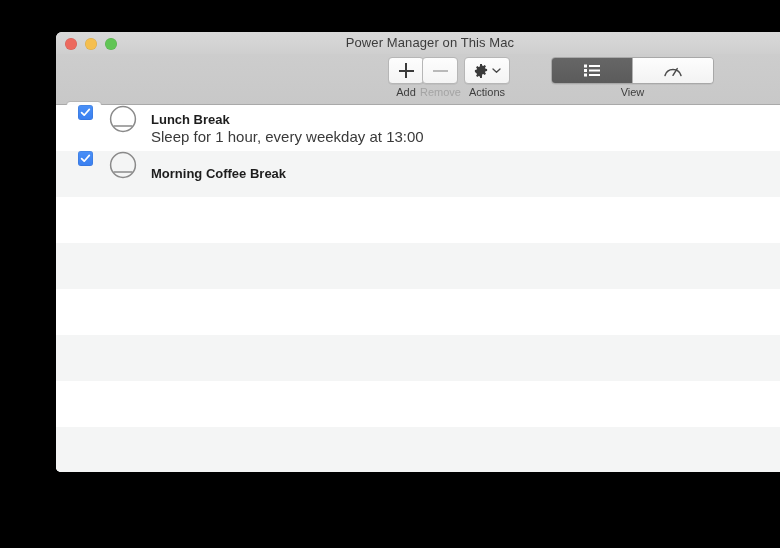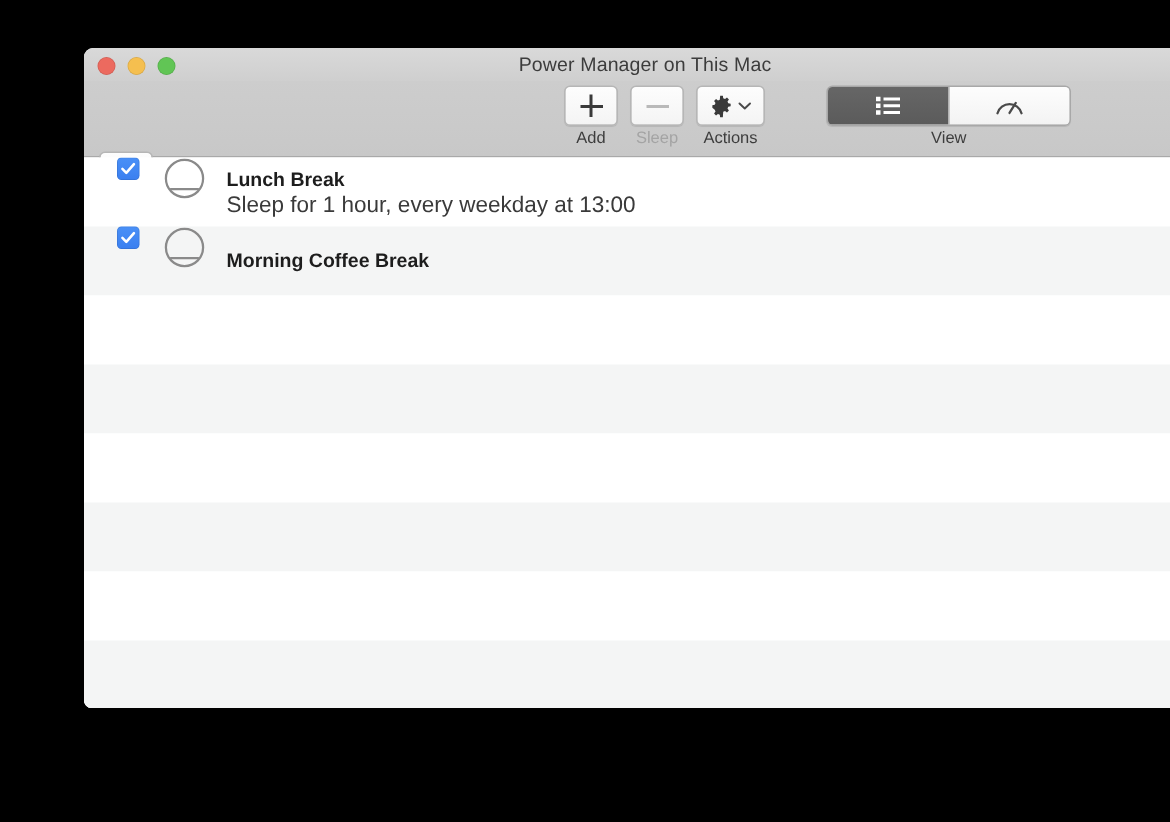--- a/index.html
+++ b/index.html
@@ -100,21 +100,21 @@
   #stop-item { left: 10px; margin-top: 44px; }
   .stop-square {
     width: 13px;
     height: 13px;
     background: #4a4a4a;
     border-radius: 1px;
     display: block;
   }
 
   
-  #add-item    { left: 320px; }
+  #add-item    { left: 332px; }
   #remove-item { left: 364px; }
   #actions-item{ left: 408px; }
 
   .glyph-plus, .glyph-minus {
     position: relative;
     width: 15px;
     height: 15px;
     display: block;
   }
   .glyph-plus::before, .glyph-plus::after,
@@ -242,21 +242,21 @@
       <div class="tb-btn">
         <span class="glyph-plus"></span>
       </div>
       <span class="tb-label">Add</span>
     </div>
 
     <div class="tb-item" id="remove-item">
       <div class="tb-btn">
         <span class="glyph-minus"></span>
       </div>
-      <span class="tb-label disabled">Sleep</span>
+      <span class="tb-label disabled">Remove</span>
     </div>
 
     <div class="tb-item" id="actions-item">
       <div class="tb-btn wide">
         <span class="actions-inner">
           <svg class="gear" width="16" height="16" viewBox="0 0 16 16">
             <path fill="#3a3a3a" d="M8 5.1A2.9 2.9 0 1 0 8 10.9 2.9 2.9 0 1 0 8 5.1zm0 1.55A1.35 1.35 0 1 1 8 9.35 1.35 1.35 0 1 1 8 6.65z"></path>
             <path fill="#3a3a3a" d="M7.1 0.9h1.8l0.25 1.6 1.2 0.5 1.3-0.95 1.3 1.3-0.95 1.3 0.5 1.2 1.6 0.25v1.8l-1.6 0.25-0.5 1.2 0.95 1.3-1.3 1.3-1.3-0.95-1.2 0.5L8.9 15.1H7.1l-0.25-1.6-1.2-0.5-1.3 0.95-1.3-1.3 0.95-1.3-0.5-1.2L1.9 8.9V7.1l1.6-0.25 0.5-1.2-0.95-1.3 1.3-1.3 1.3 0.95 1.2-0.5z"></path>
           </svg>
           <svg width="9" height="9" viewBox="0 0 9 9">

